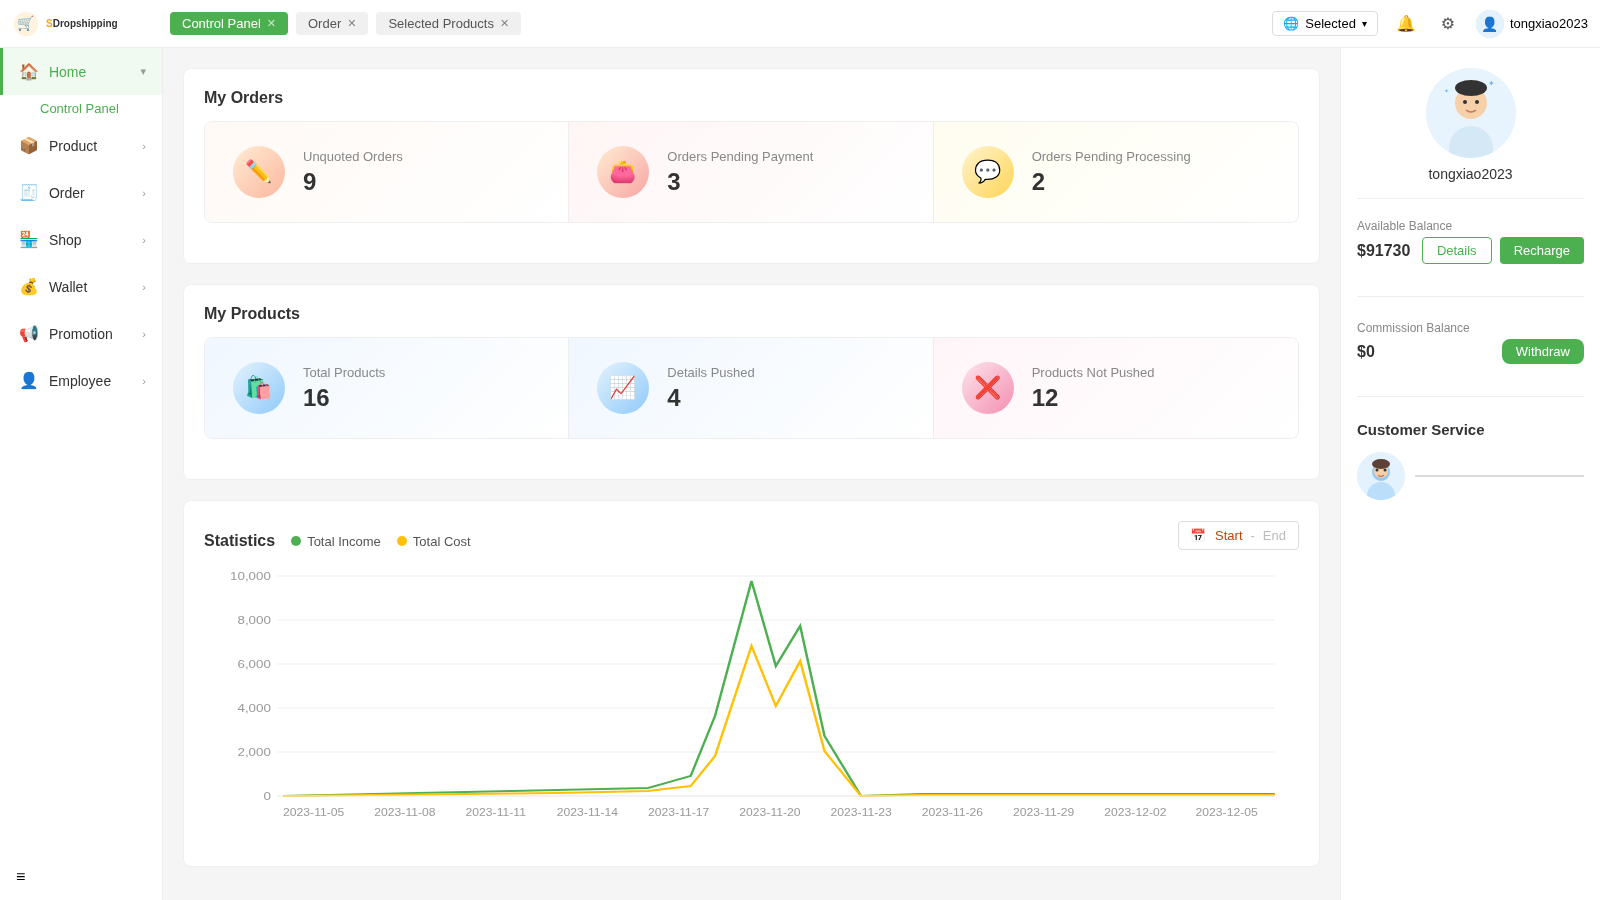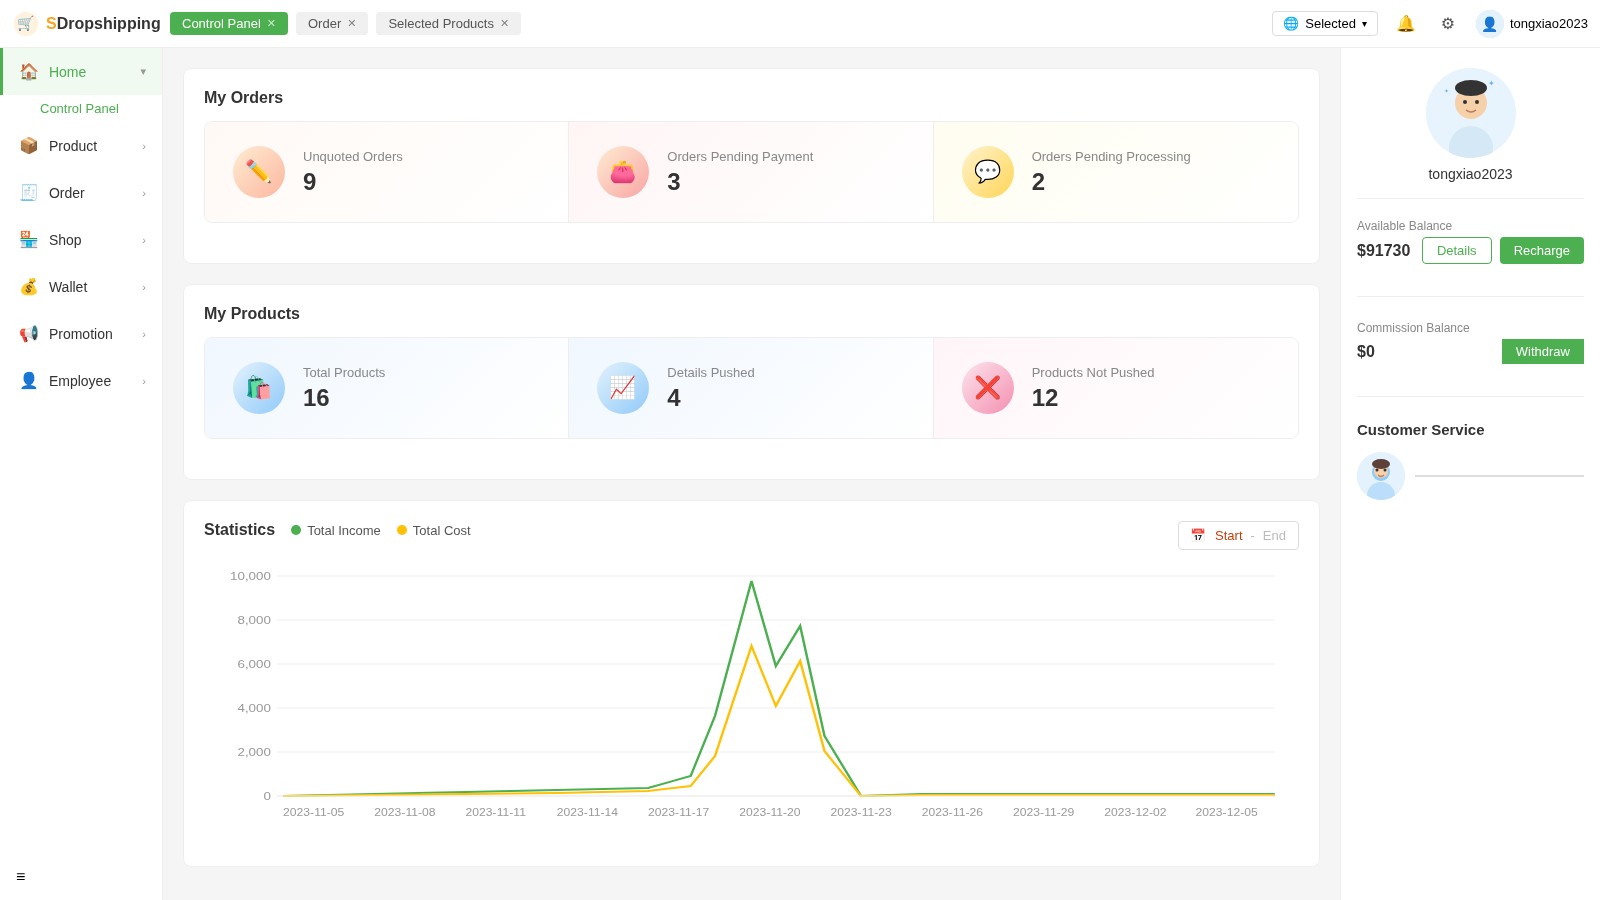--- a/index.html
+++ b/index.html
@@ -48,41 +48,41 @@
     .card-icon.blue-light { background: linear-gradient(135deg, #e3f2fd, #90caf9); }
     .card-icon.pink-light { background: linear-gradient(135deg, #fce4ec, #f48fb1); }
     .card-info { }
     .card-label { font-size: 13px; color: #888; margin-bottom: 4px; }
     .card-value { font-size: 24px; font-weight: 700; color: #333; }
 
     
     .section-box { background: #fff; border: 1px solid #eee; border-radius: 8px; padding: 20px; margin-bottom: 20px; }
 
     
-    .stats-header { display: flex; align-items: flex-start; justify-content: space-between; margin-bottom: 16px; }
+    .stats-header { display: flex; align-items: flex-end; justify-content: space-between; margin-bottom: 16px; }
     .stats-legend { display: flex; align-items: center; gap: 16px; }
     .legend-item { display: flex; align-items: center; gap: 6px; font-size: 13px; color: #555; }
     .legend-dot { width: 10px; height: 10px; border-radius: 50%; }
     .date-range { display: flex; align-items: center; gap: 8px; border: 1px solid #ddd; border-radius: 4px; padding: 6px 12px; font-size: 13px; color: #999; }
     .chart-area { position: relative; height: 280px; }
     .chart-svg { width: 100%; height: 100%; }
 
     
     .right-panel { width: 260px; background: #fff; border-left: 1px solid #eee; overflow-y: auto; padding: 20px 16px; display: flex; flex-direction: column; gap: 20px; }
     .user-profile { display: flex; flex-direction: column; align-items: center; gap: 8px; padding-bottom: 16px; border-bottom: 1px solid #eee; }
     .user-avatar-large { width: 90px; height: 90px; border-radius: 50%; overflow: hidden; display: flex; align-items: center; justify-content: center; background: #e8f4fd; }
     .username { font-size: 14px; font-weight: 500; color: #333; }
     .balance-section { }
     .balance-label { font-size: 12px; color: #888; margin-bottom: 4px; }
     .balance-row { display: flex; align-items: center; justify-content: space-between; margin-bottom: 8px; }
     .balance-value { font-size: 16px; font-weight: 700; color: #333; }
     .balance-actions { display: flex; gap: 8px; }
     .btn-outline { padding: 5px 14px; border: 1px solid #4caf50; border-radius: 4px; background: #fff; color: #4caf50; font-size: 13px; cursor: pointer; }
     .btn-green { padding: 5px 14px; border: none; border-radius: 4px; background: #4caf50; color: #fff; font-size: 13px; cursor: pointer; }
-    .btn-gray { padding: 5px 14px; border: none; border-radius: 0; background: #4caf50; color: #fff; font-size: 13px; cursor: pointer; }
+    .btn-gray { padding: 5px 14px; border: none; border-radius: 8px; background: #4caf50; color: #fff; font-size: 13px; cursor: pointer; }
     .divider { border: none; border-top: 1px solid #eee; margin: 4px 0; }
     .customer-service { }
     .cs-title { font-size: 15px; font-weight: 600; color: #333; margin-bottom: 14px; }
     .cs-agent { display: flex; align-items: center; gap: 10px; margin-bottom: 12px; }
     .cs-avatar { width: 48px; height: 48px; border-radius: 50%; background: #e3f2fd; display: flex; align-items: center; justify-content: center; font-size: 22px; overflow: hidden; }
     .cs-line { flex: 1; height: 2px; background: #ddd; }
     .cs-text { font-size: 12px; color: #666; line-height: 1.5; }
 
     
     .y-label { font-size: 11px; fill: #999; }
@@ -91,21 +91,21 @@
   </style>
 </head>
 <body>
 
 <div class="topbar">
   <div class="logo">
     <svg class="logo-icon" viewBox="0 0 32 32">
       <circle cx="16" cy="16" r="14" fill="#fff3e0"></circle>
       <text x="16" y="21" text-anchor="middle" font-size="16">🛒</text>
     </svg>
-    <span style="color:#f5a623; font-weight:800; font-size:16px;"><span style="color:#f5a623;">S</span><span style="color:#333;">Dropshipping</span></span>
+    <span style="color:#f5a623; font-weight:800; font-size:10px;"><span style="color:#f5a623;">S</span><span style="color:#333;">Dropshipping</span></span>
   </div>
   <div class="tab active">
     <span>Control Panel</span>
     <span class="close">✕</span>
   </div>
   <div class="tab inactive">
     <span>Order</span>
     <span class="close">✕</span>
   </div>
   <div class="tab inactive">

